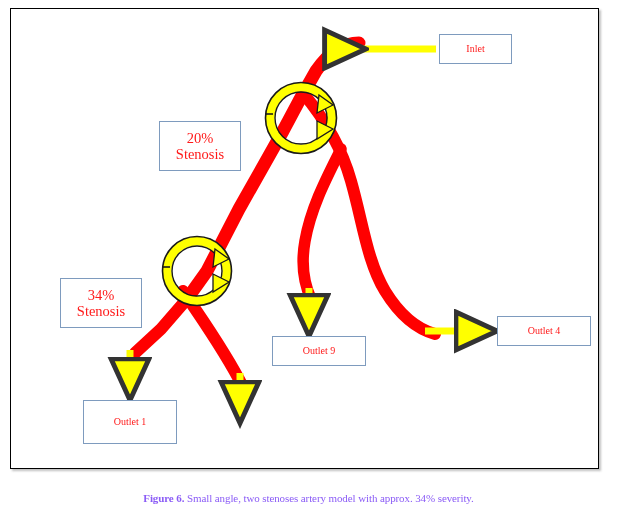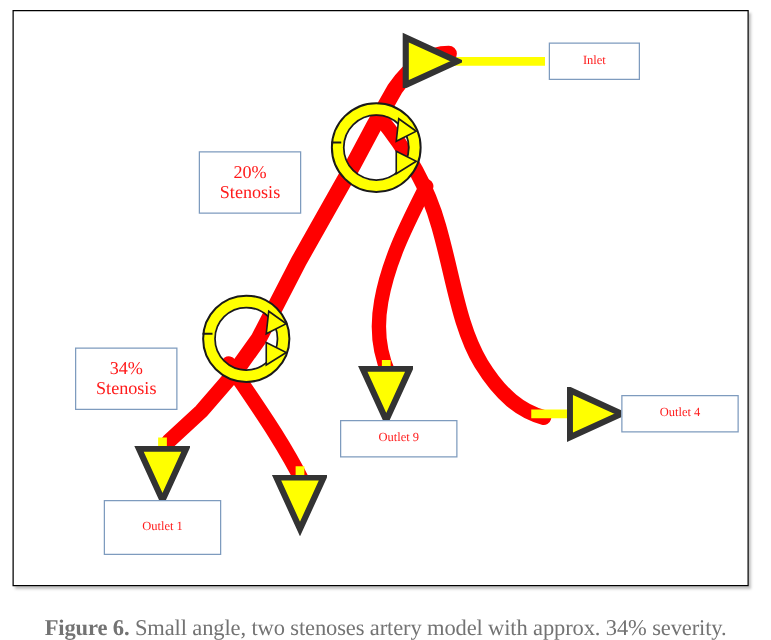--- a/index.html
+++ b/index.html
@@ -78,22 +78,22 @@
   #box-outlet-4    { left: 486px; top: 307px; width: 94px;  height: 30px; }
 
   
   #caption {
     position: absolute;
     left: 10px;
     top: 492px;
     width: 597px;
     text-align: center;
     font-family: "Liberation Serif", "DejaVu Serif", serif;
-    font-size: 18px;
-    color: #737373;
+    font-size: 11px;
+    color: #8b5cf6;
     letter-spacing: -0.1px;
   }
   #caption .cap-label {
     font-weight: bold;
   }
 </style>
 </head>
 <body>
 
 <div id="figure-root">

